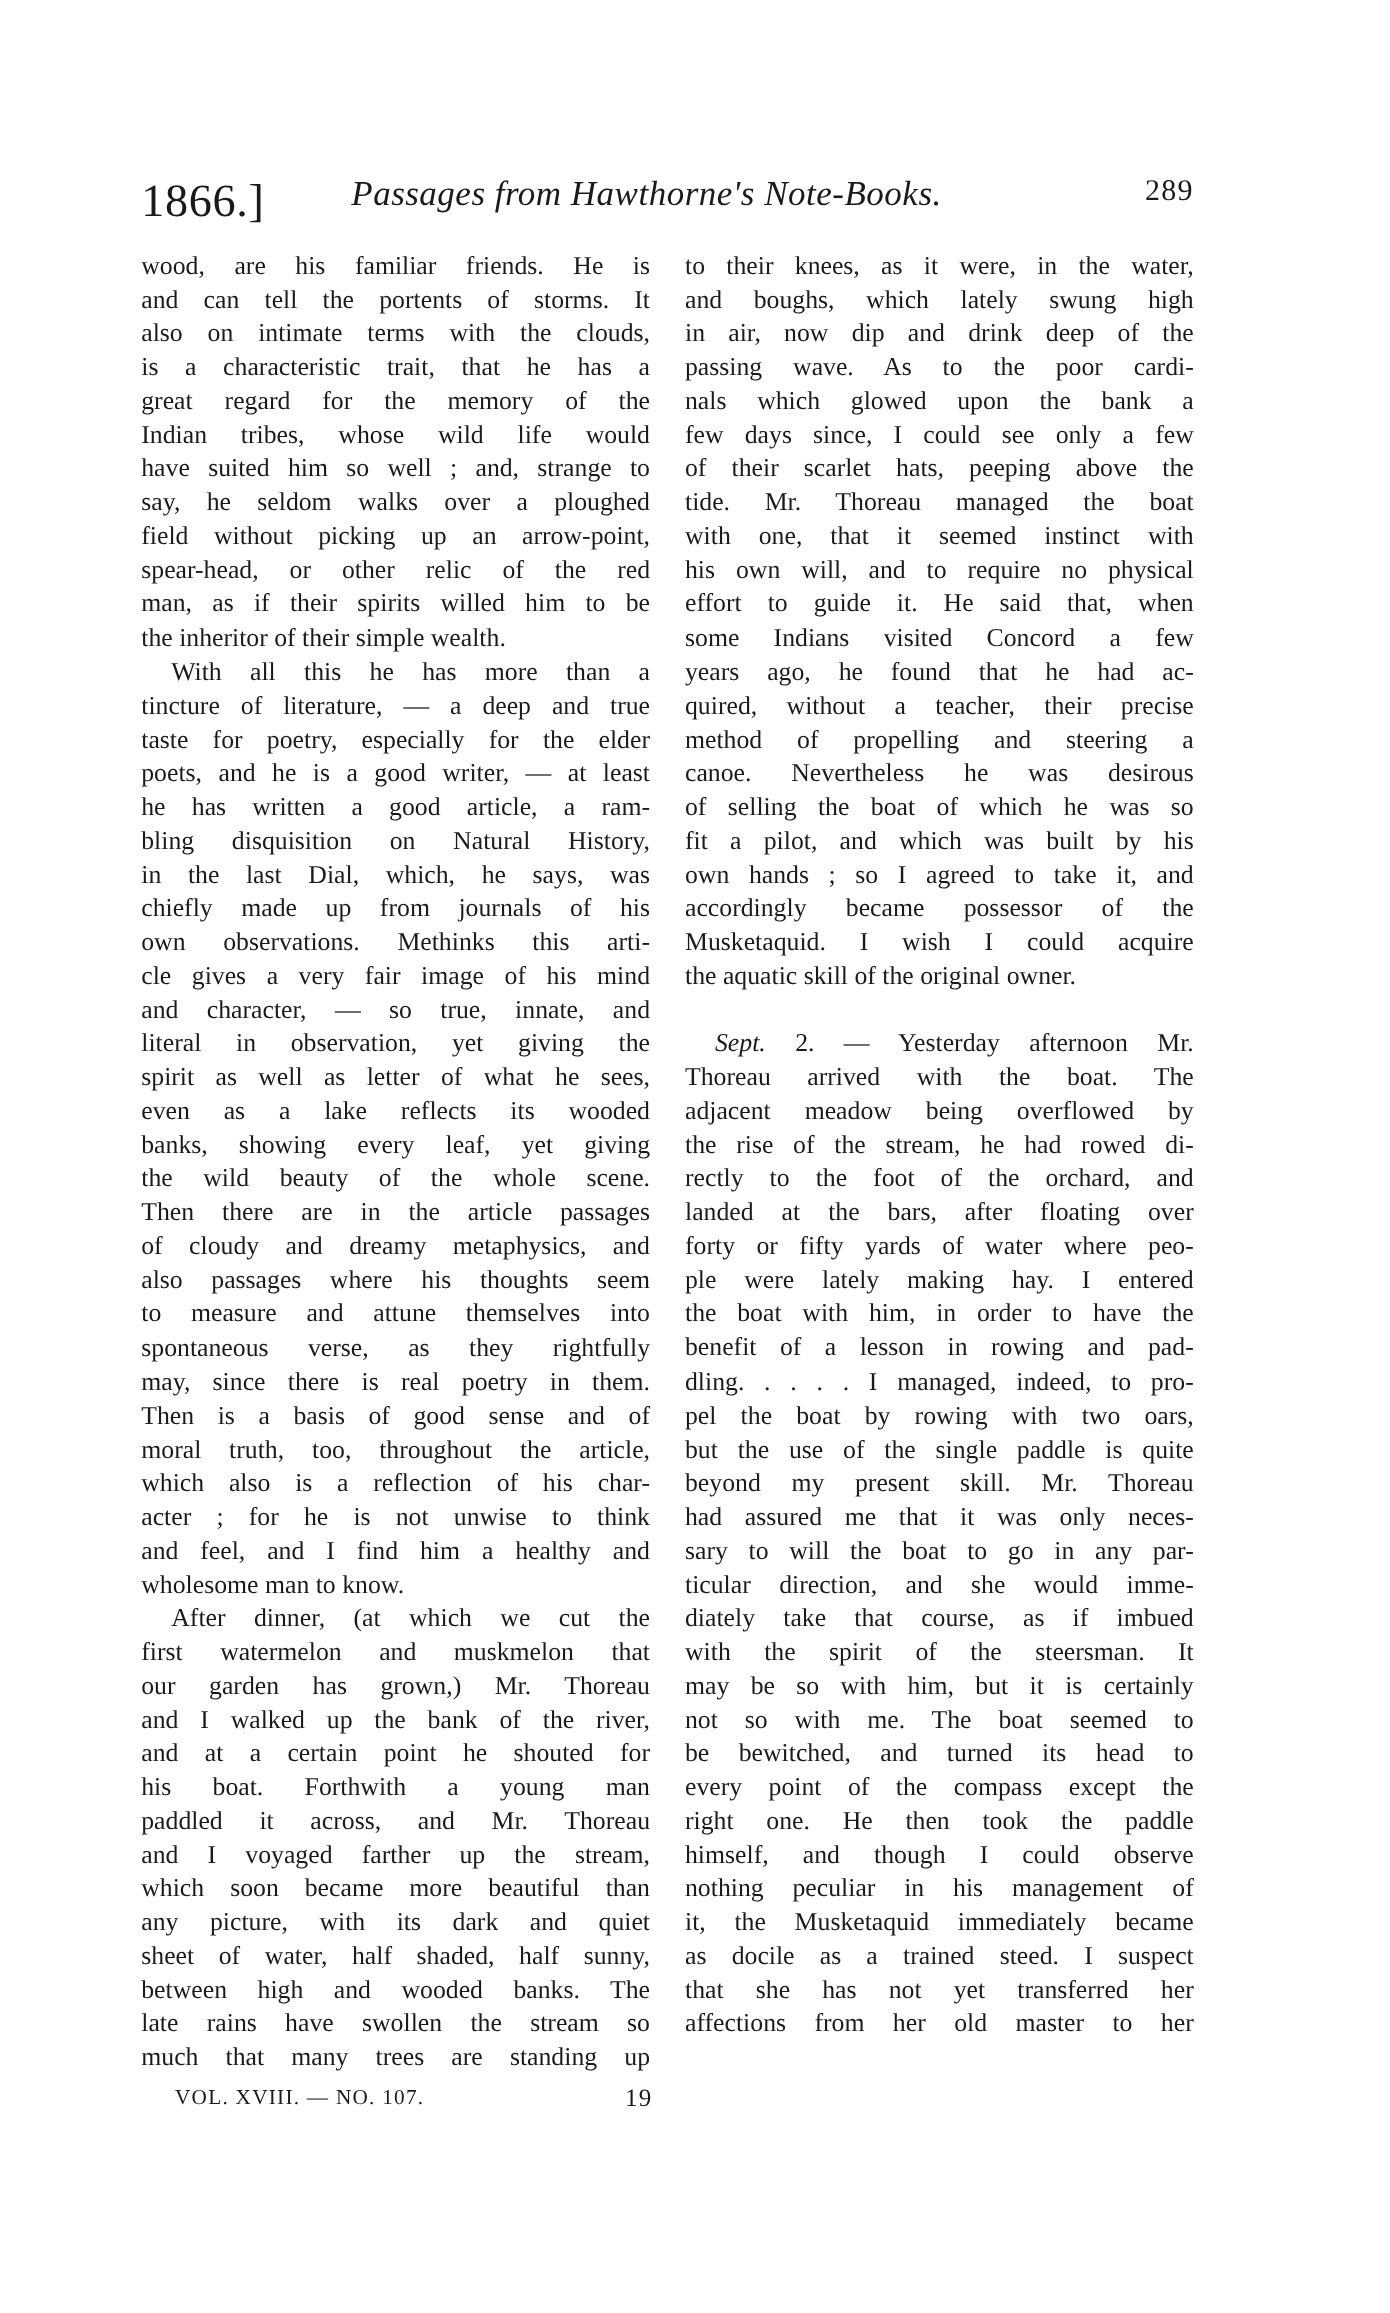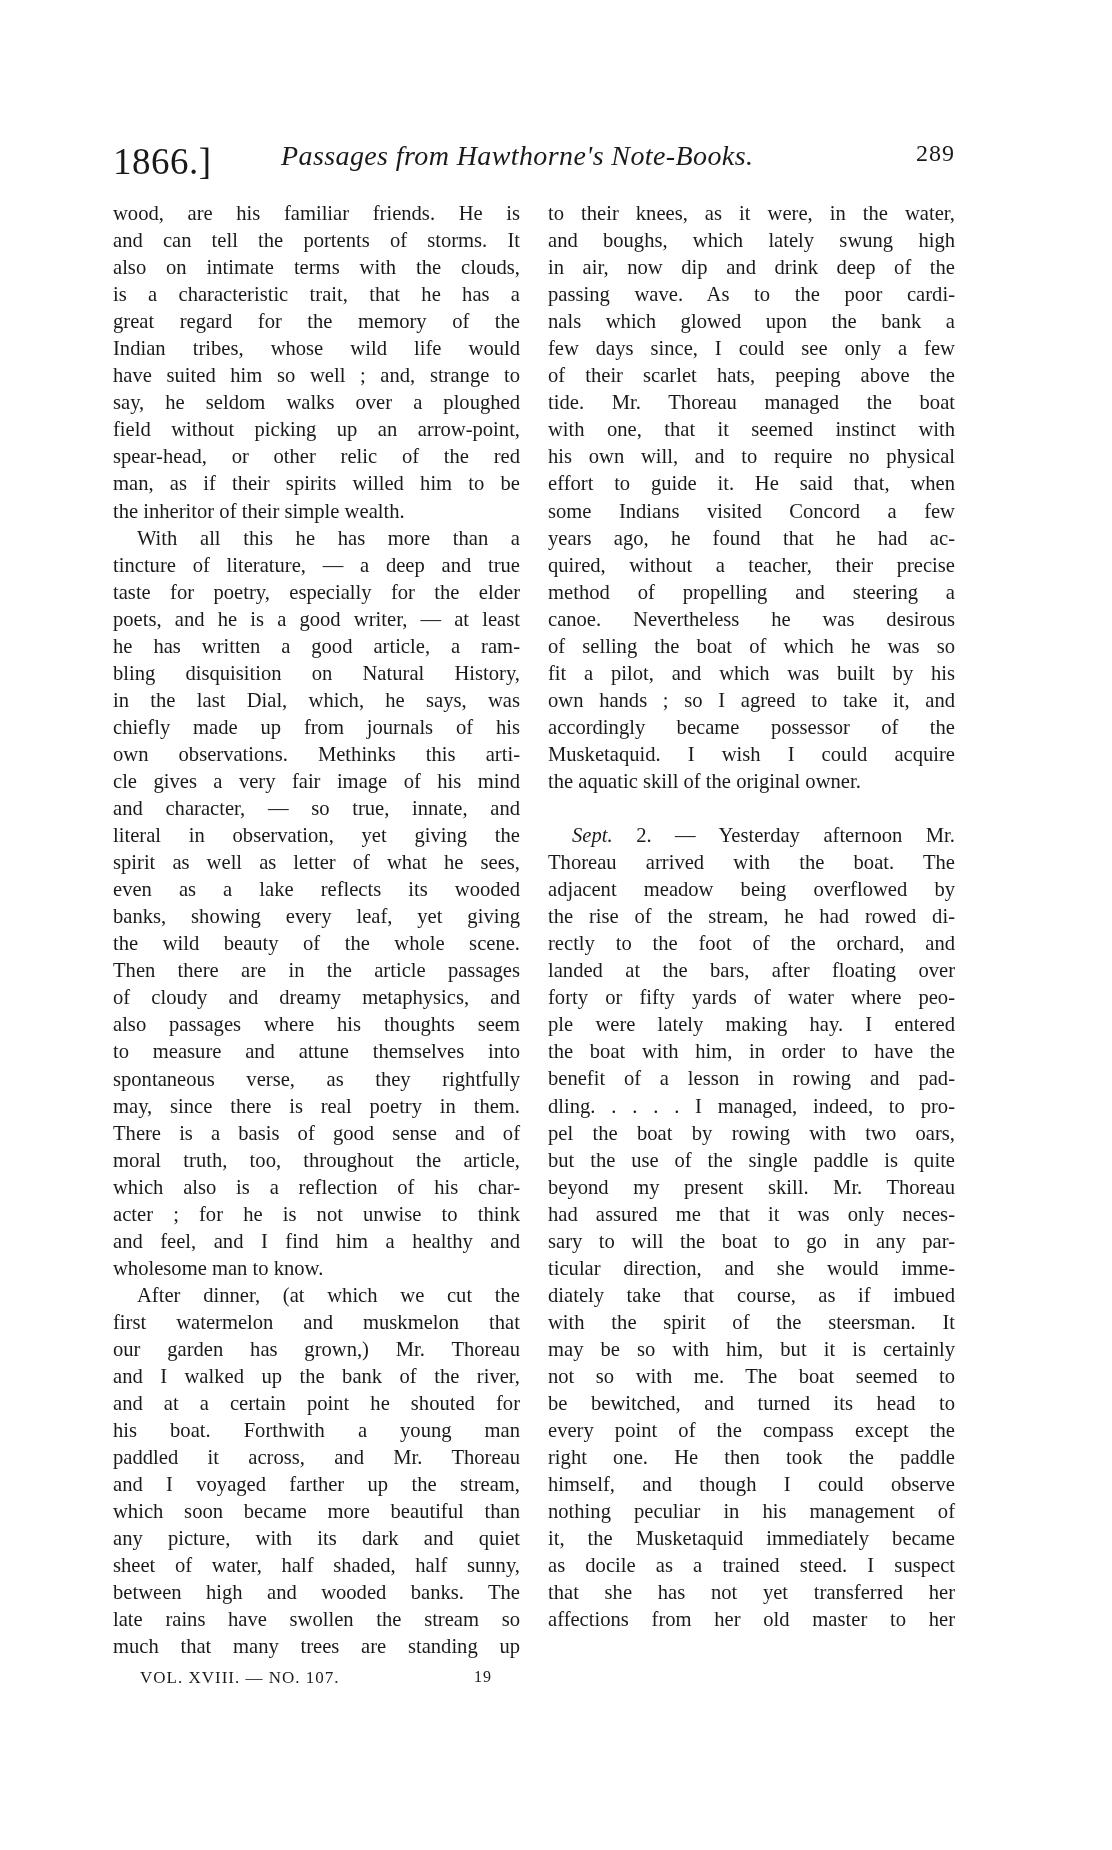--- a/index.html
+++ b/index.html
@@ -12,21 +12,21 @@
   .col { position: absolute; top: 200px; width: 407px; font-size: 20.6px; line-height: 27.05px; }
   .col-left { left: 113px; }
   .col-right { left: 548px; }
   .line { display: block; text-align: justify; text-align-last: justify; white-space: nowrap; height: 27.05px; overflow: visible; }
   .line.last { text-align-last: left; }
   .line.indent { padding-left: 24px; }
   .gap { display: block; height: 27px; }
   .ital { font-style: italic; }
   .footer { position: absolute; top: 1668px; left: 140px; width: 360px; font-size: 17px; letter-spacing: 1px; }
   .footer .sig { position: absolute; left: 0; top: 0; font-variant: small-caps; }
-  .footer .num { position: absolute; left: 334px; top: 0; font-size: 16px; }
+  .footer .num { position: absolute; left: 360px; top: 0; font-size: 20px; }
 </style>
 </head>
 <body>
 
 <div class="header">
   <span class="hdr-year">1866.]</span>
   <span class="hdr-title">Passages from Hawthorne's Note-Books.</span>
   <span class="hdr-page">289</span>
 </div>
 
@@ -58,21 +58,21 @@
     <span class="line">spirit as well as letter of what he sees,</span>
     <span class="line">even as a lake reflects its wooded</span>
     <span class="line">banks, showing every leaf, yet giving</span>
     <span class="line">the wild beauty of the whole scene.</span>
     <span class="line">Then there are in the article passages</span>
     <span class="line">of cloudy and dreamy metaphysics, and</span>
     <span class="line">also passages where his thoughts seem</span>
     <span class="line">to measure and attune themselves into</span>
     <span class="line">spontaneous verse, as they rightfully</span>
     <span class="line">may, since there is real poetry in them.</span>
-    <span class="line">There is a basis of good sense and of</span>
+    <span class="line">Then is a basis of good sense and of</span>
     <span class="line">moral truth, too, throughout the article,</span>
     <span class="line">which also is a reflection of his char-</span>
     <span class="line">acter ; for he is not unwise to think</span>
     <span class="line">and feel, and I find him a healthy and</span>
     <span class="line last">wholesome man to know.</span>
     <span class="line indent">After dinner, (at which we cut the</span>
     <span class="line">first watermelon and muskmelon that</span>
     <span class="line">our garden has grown,) Mr. Thoreau</span>
     <span class="line">and I walked up the bank of the river,</span>
     <span class="line">and at a certain point he shouted for</span>

